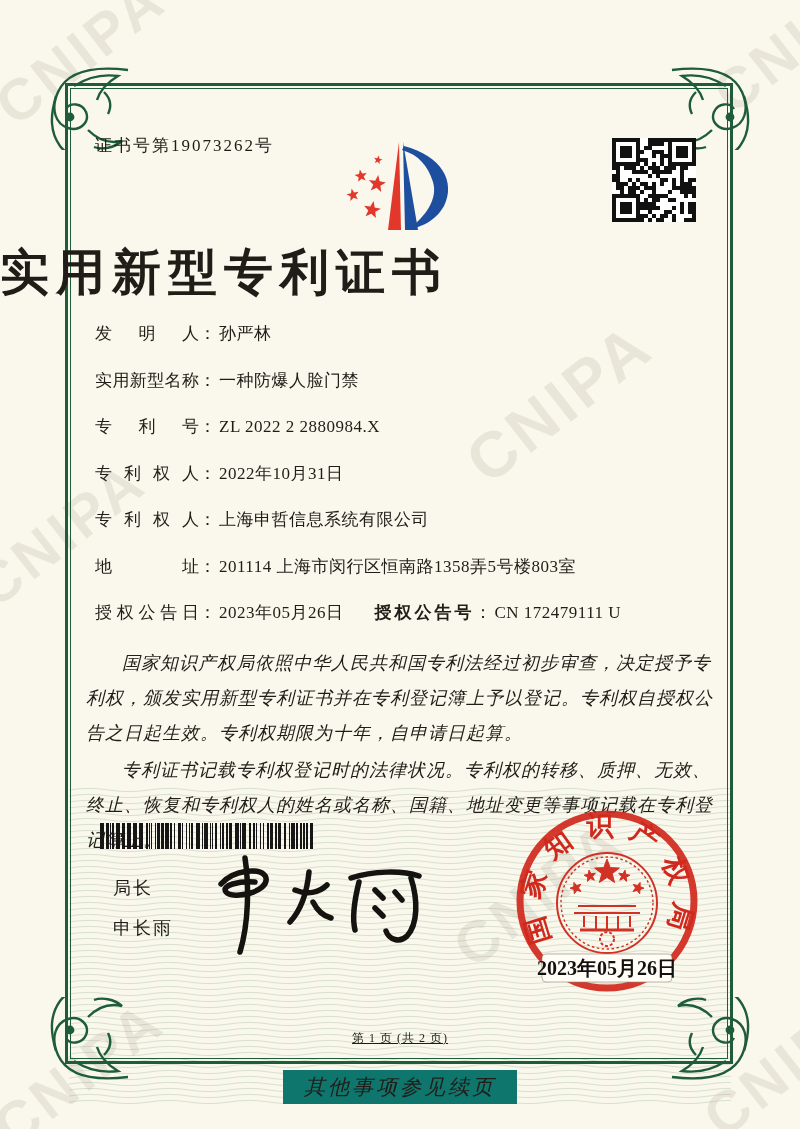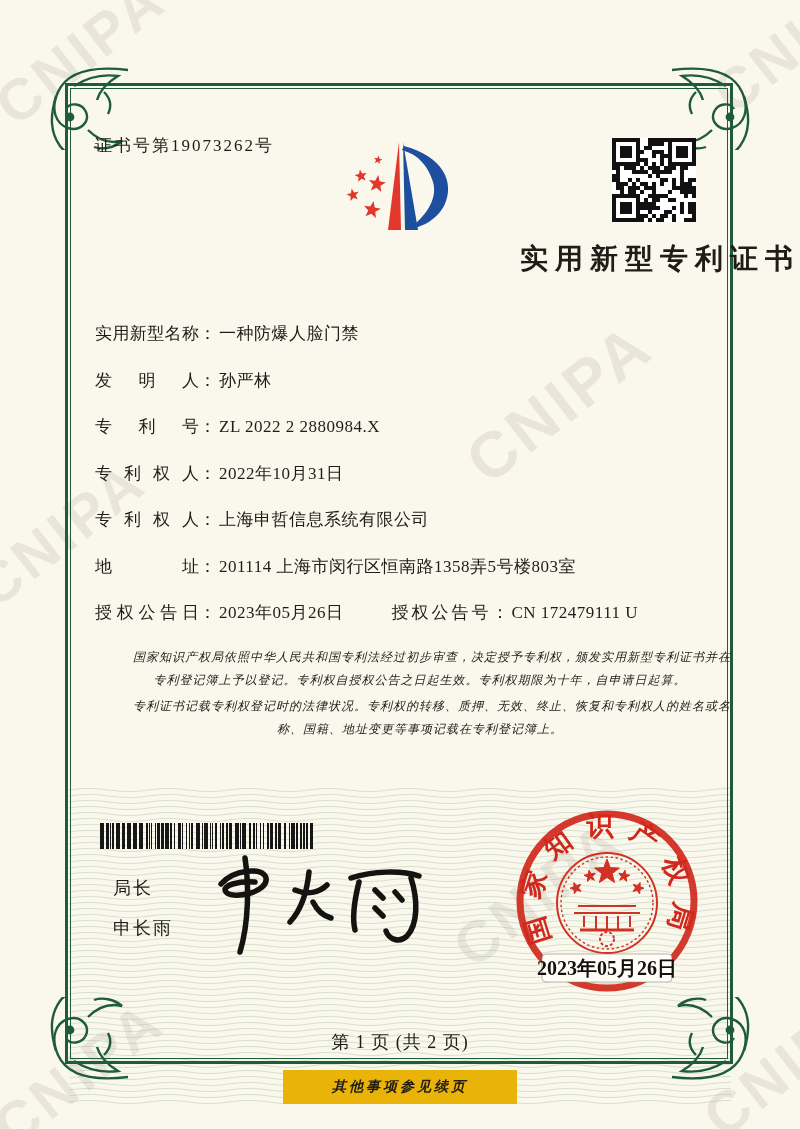--- a/index.html
+++ b/index.html
@@ -23,46 +23,46 @@
   .c-bl{left:44px;bottom:44px;transform:scaleY(-1);}
   .c-br{right:44px;bottom:44px;transform:scale(-1,-1);}
   
   .waves{position:absolute;left:69px;top:786px;pointer-events:none;}
   .waves path{fill:none;stroke:var(--wave);stroke-width:1;opacity:.55;}
   
   .cert-no{position:absolute;left:95px;top:134px;font-size:17px;letter-spacing:2px;}
   .logo{position:absolute;left:332px;top:126px;}
   .qr{position:absolute;left:612px;top:138px;}
   
-  .title{position:absolute;left:0;top:240px;width:100%;text-align:right;
-    font-size:28px;font-weight:bold;letter-spacing:7px;}
+  .title{position:absolute;left:0;top:240px;width:100%;text-align:left;
+    font-size:49px;font-weight:bold;letter-spacing:7px;}
   
   .fields{position:absolute;left:95px;top:322px;width:625px;font-size:17px;}
   .frow{height:46.5px;white-space:nowrap;}
   .flabel{display:inline-block;width:104px;text-align:justify;text-align-last:justify;vertical-align:top;}
   .fcolon{display:inline-block;width:20px;}
   .fvalue{letter-spacing:.5px;}
-  .flabel2{display:inline-block;margin-left:48px;letter-spacing:3px;}
-  
-  .body-text{position:absolute;left:106px;top:646px;width:628px;font-size:12px;line-height:1.95;text-align:center;}
+  .flabel2{display:inline-block;margin-left:31px;letter-spacing:3px;font-weight:bold;}
+  
+  .body-text{position:absolute;left:86px;top:646px;width:628px;font-size:18px;line-height:1.95;}
   .kai{font-style:italic;letter-spacing:1px;}
   .body-text p{text-indent:2em;margin-bottom:2px;}
   
   .barcode{position:absolute;left:100px;top:823px;}
   
   .signer{position:absolute;left:113px;top:868px;font-family:"Liberation Sans","DejaVu Sans",sans-serif;
     font-size:18px;line-height:40px;letter-spacing:2px;}
   .signature{position:absolute;left:205px;top:850px;}
   .signature path{fill:none;stroke:#15130f;stroke-width:5.5;stroke-linecap:round;stroke-linejoin:round;}
   
   .seal{position:absolute;left:512px;top:806px;}
   
-  .page-note{position:absolute;left:0;top:1030px;width:100%;text-align:center;font-size:18px;letter-spacing:1px;}
-  .cont-note{position:absolute;left:283px;top:1070px;width:234px;height:34px;background:#eab308;
-    text-align:center;line-height:34px;font-size:14px;letter-spacing:3px;font-weight:bold;}
+  .page-note{position:absolute;left:0;top:1030px;width:100%;text-align:center;font-size:12px;letter-spacing:1px;text-decoration:underline;}
+  .cont-note{position:absolute;left:283px;top:1070px;width:234px;height:34px;background:#0f766e;
+    text-align:center;line-height:34px;font-size:21px;letter-spacing:3px;}
 </style>
 </head>
 <body>
 
 <div class="page">
 
   <svg id="wave-svg" class="waves" width="662" height="322">
       <path d="M0 4 q20 -3.2 40 0 t40 0 t40 0 t40 0 t40 0 t40 0 t40 0 t40 0 t40 0 t40 0 t40 0 t40 0 t40 0 t40 0 t40 0 t40 0 t40 0"></path>
       <path d="M0 10 q20 -3.2 40 0 t40 0 t40 0 t40 0 t40 0 t40 0 t40 0 t40 0 t40 0 t40 0 t40 0 t40 0 t40 0 t40 0 t40 0 t40 0 t40 0"></path>
       <path d="M0 16 q20 -3.2 40 0 t40 0 t40 0 t40 0 t40 0 t40 0 t40 0 t40 0 t40 0 t40 0 t40 0 t40 0 t40 0 t40 0 t40 0 t40 0 t40 0"></path>
@@ -344,24 +344,24 @@
       <rect x="60" y="80" width="4" height="4" fill="#111"></rect>
       <rect x="72" y="80" width="4" height="4" fill="#111"></rect>
       <rect x="76" y="80" width="4" height="4" fill="#111"></rect>
       <rect x="80" y="80" width="4" height="4" fill="#111"></rect>
     </svg>
 
   <div class="title">实用新型专利证书</div>
 
   <div class="fields">
     <div class="frow">
+      <span class="flabel">发明人</span><span class="fcolon">：</span><span class="fvalue">孙严林</span>
+    </div>
+    <div class="frow">
       <span class="flabel">实用新型名称</span><span class="fcolon">：</span><span class="fvalue">一种防爆人脸门禁</span>
-    </div>
-    <div class="frow">
-      <span class="flabel">发明人</span><span class="fcolon">：</span><span class="fvalue">孙严林</span>
     </div>
     <div class="frow">
       <span class="flabel">专利号</span><span class="fcolon">：</span><span class="fvalue">ZL 2022 2 2880984.X</span>
     </div>
     <div class="frow">
       <span class="flabel">专利权人</span><span class="fcolon">：</span><span class="fvalue">2022年10月31日</span>
     </div>
     <div class="frow">
       <span class="flabel">专利权人</span><span class="fcolon">：</span><span class="fvalue">上海申哲信息系统有限公司</span>
     </div>

